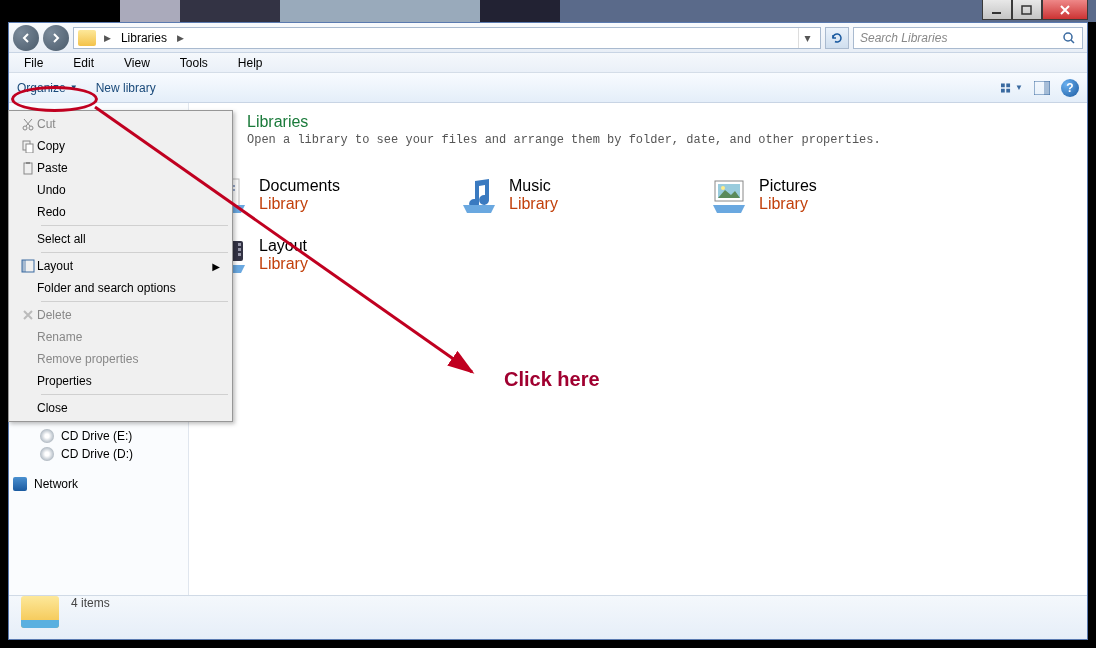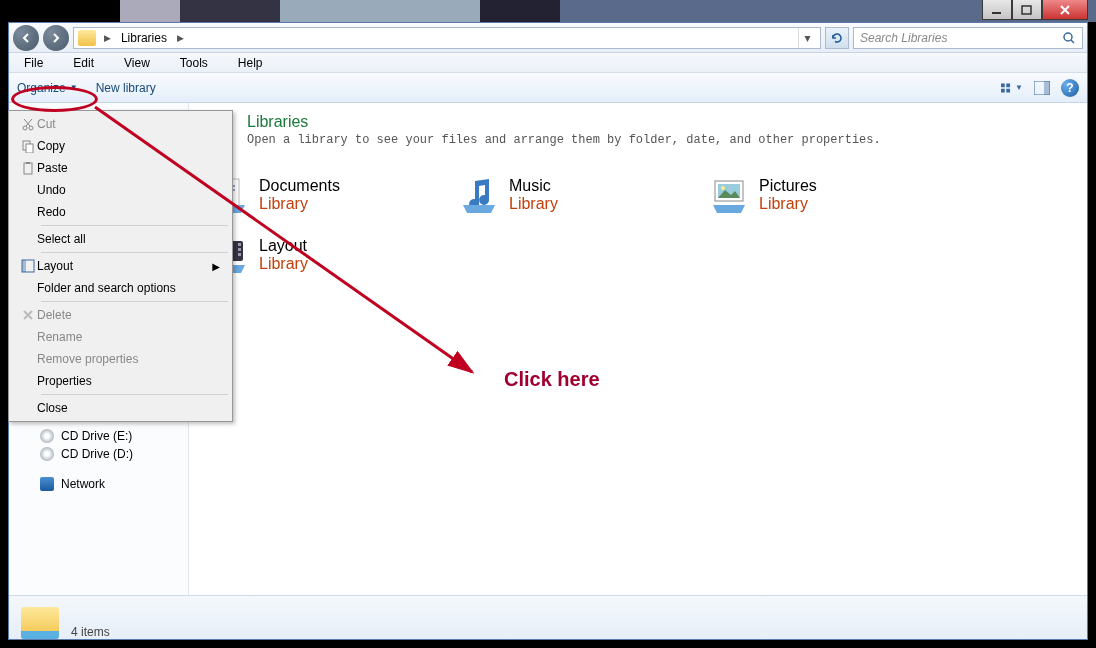--- a/index.html
+++ b/index.html
@@ -34,21 +34,21 @@
 .organize { color: #1a4a7a; display: flex; align-items: center; gap: 4px; cursor: pointer; }
 .organize .tri { font-size: 8px; }
 .newlib { color: #1a4a7a; cursor: pointer; }
 .toolbar-right { display: flex; align-items: center; gap: 8px; }
 .tool-icon { width: 22px; height: 22px; display: flex; align-items: center; justify-content: center; cursor: pointer; color: #3a6aa0; }
 .help-icon { width: 18px; height: 18px; border-radius: 50%; background: radial-gradient(circle at 30% 30%, #6ab0f0, #1a5aa0); color: #fff; display: flex; align-items: center; justify-content: center; font-weight: bold; cursor: pointer; }
 
 .body { flex: 1; display: flex; overflow: hidden; position: relative; }
 .sidebar { width: 180px; border-right: 1px solid #e0e6ee; background: #fafcfe; padding: 6px 0; overflow-y: auto; }
 .tree-item { display: flex; align-items: center; gap: 6px; padding: 2px 0 2px 30px; cursor: pointer; height:18px;}
-.tree-header { padding-left: 30px; }
+.tree-header { padding-left: 3px; }
 .tree-item .ico { width: 16px; height: 16px; display:flex; align-items:center; justify-content:center; }
 .disc-ico { width:14px; height:14px; border-radius:50%; background: radial-gradient(circle,#fff 20%,#c0c8d0 60%,#808890); }
 .net-ico { width:14px; height:14px; background: linear-gradient(#4a90d0,#1a5aa0); border-radius:2px; }
 .spacer { height: 12px; }
 
 .content { flex: 1; padding: 10px 18px; background: #fff; position: relative; overflow:hidden; }
 .content h2 { font-size: 16px; font-weight: normal; color: #1a7a3a; margin-bottom: 2px; }
 .content .sub { color: #555; margin-bottom: 18px; }
 .lib-grid { display: flex; flex-wrap: wrap; gap: 0; }
 .lib-item { width: 250px; height: 60px; display: flex; align-items: center; gap: 8px; cursor: pointer; }
@@ -56,21 +56,21 @@
 .lib-text .name { font-size: 16px; color: #000; }
 .lib-text .type { font-size: 16px; color: #c2410c; }
 
 .dropdown { position: absolute; left: 8px; top: 110px; width: 225px; background: #f0f0f0; border: 1px solid #979797; box-shadow: 2px 2px 4px rgba(0,0,0,0.25); z-index: 50; padding: 2px; }
 .dropdown .dd-item { display: flex; align-items: center; padding: 4px 10px 4px 8px; cursor: pointer; color: #000; }
 .dropdown .dd-item.disabled { color: #888; }
 .dropdown .dd-icon { width: 18px; display: flex; justify-content: center; color: #888; }
 .dropdown .sep { height: 1px; background: #d0d0d0; margin: 2px 2px 2px 30px; }
 .dropdown .sub-arrow { margin-left: auto; font-size: 10px; }
 
-.statusbar { height: 44px; background: linear-gradient(#f4f8fc,#e6eef8); border-top: 1px solid #d0dae6; display: flex; align-items: flex-end; padding: 0 12px; gap: 12px; }
+.statusbar { height: 44px; background: linear-gradient(#f4f8fc,#e6eef8); border-top: 1px solid #d0dae6; display: flex; align-items: flex-start; padding: 0 12px; gap: 12px; }
 .status-ico { width: 38px; height: 32px; background: linear-gradient(#fde89a,#f3c24a); border-radius: 3px; position:relative; }
 .status-ico::after{ content:""; position:absolute; bottom:0; left:0; right:0; height:8px; background:#5ab0e0; border-radius:0 0 3px 3px;}
 .status-txt { color: #444; }
 
 .annotation-circle { position: absolute; left: 11px; top: 86px; width: 87px; height: 26px; border: 3px solid #c00020; border-radius: 50%; z-index: 60; pointer-events: none; }
 .annotation-text { position: absolute; left: 480px; top: 368px; color: #a00030; font-size: 20px; font-weight: bold; z-index: 60; pointer-events: none; margin-left: 24px; }
 svg.annotation-line { position: absolute; left: 0; top: 0; z-index: 59; pointer-events: none; }
 
 .behind-strip { position:absolute; top:0; left:0; right:0; height:22px; display:flex; }
 .behind-strip div { height:100%; }

